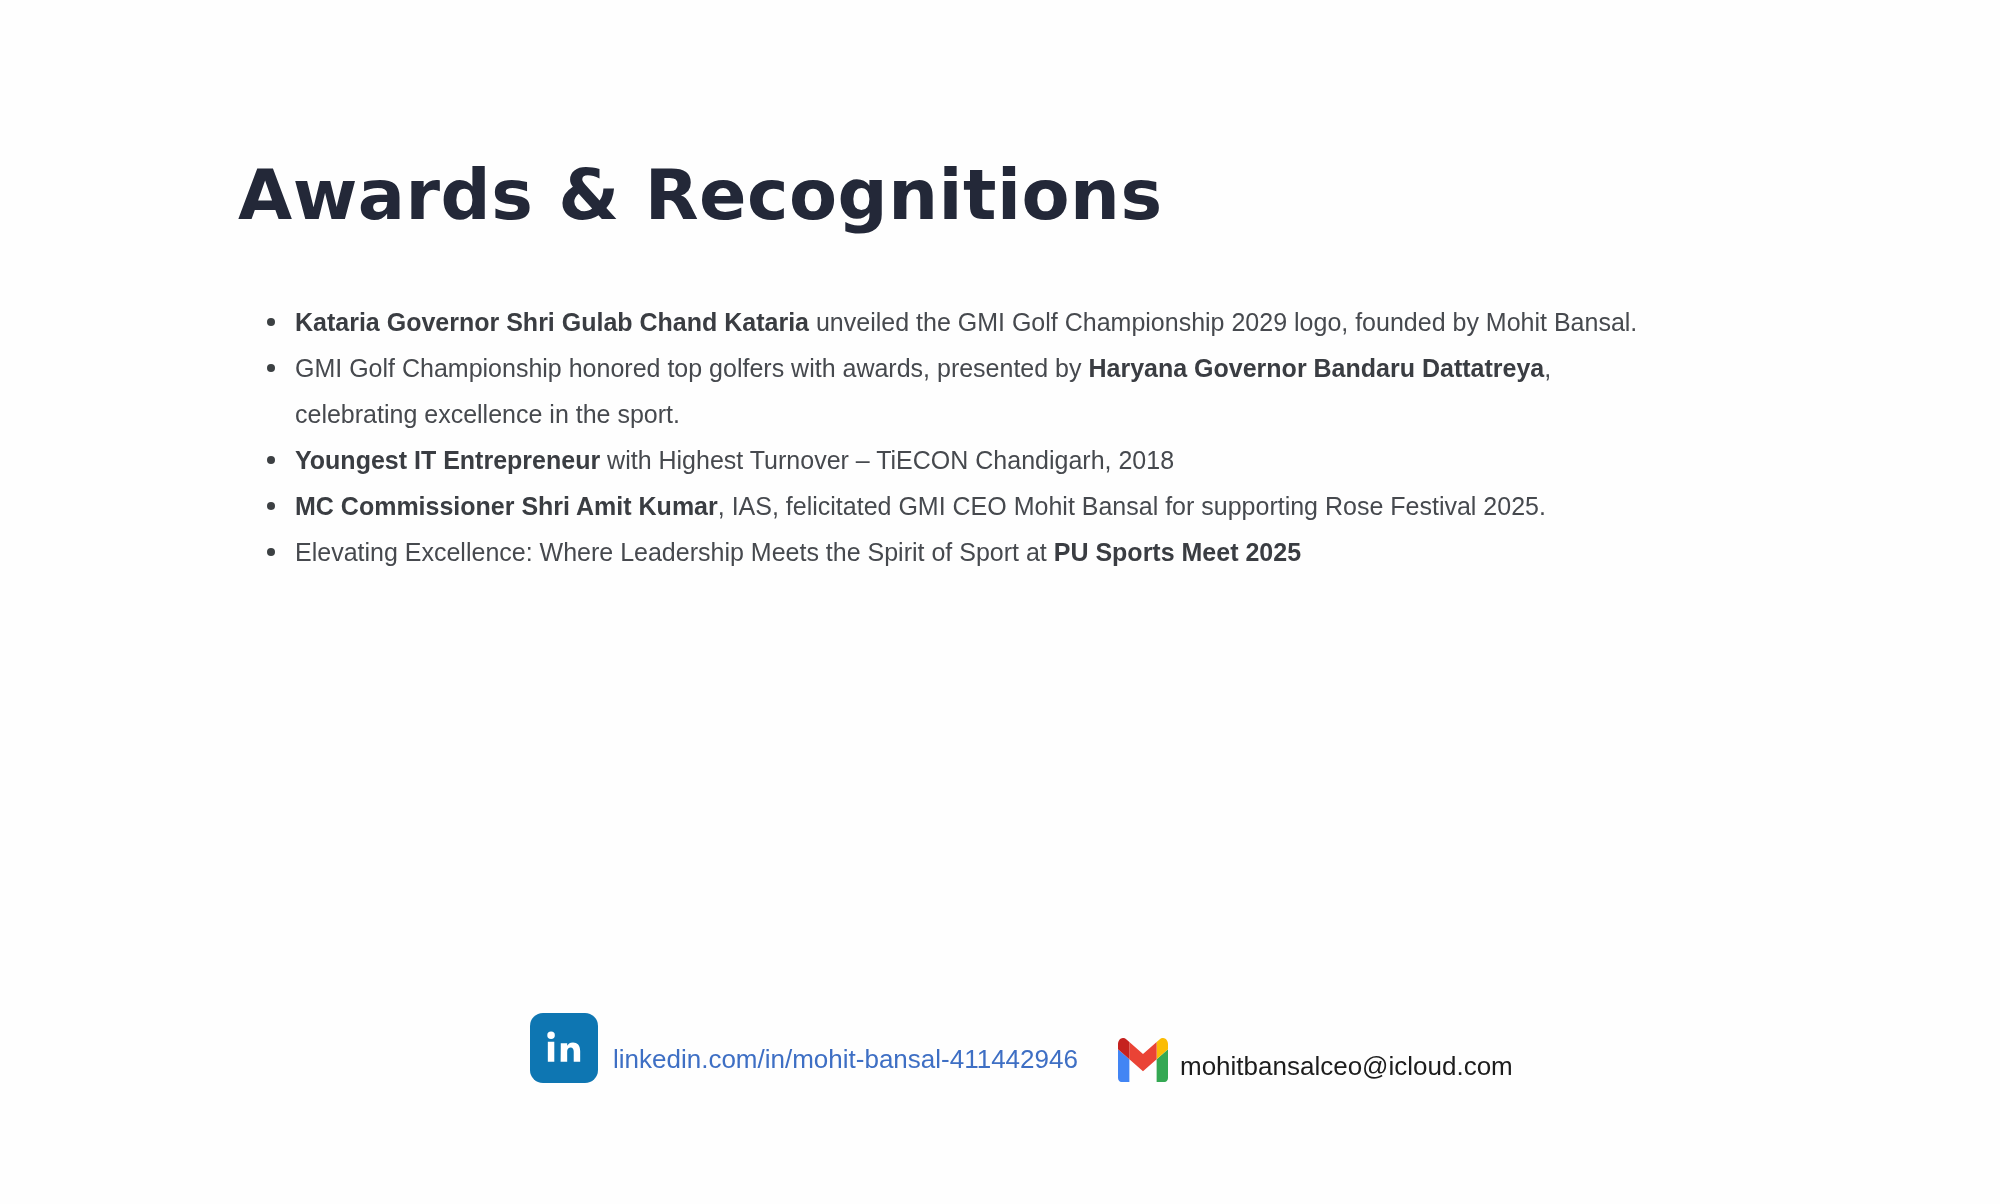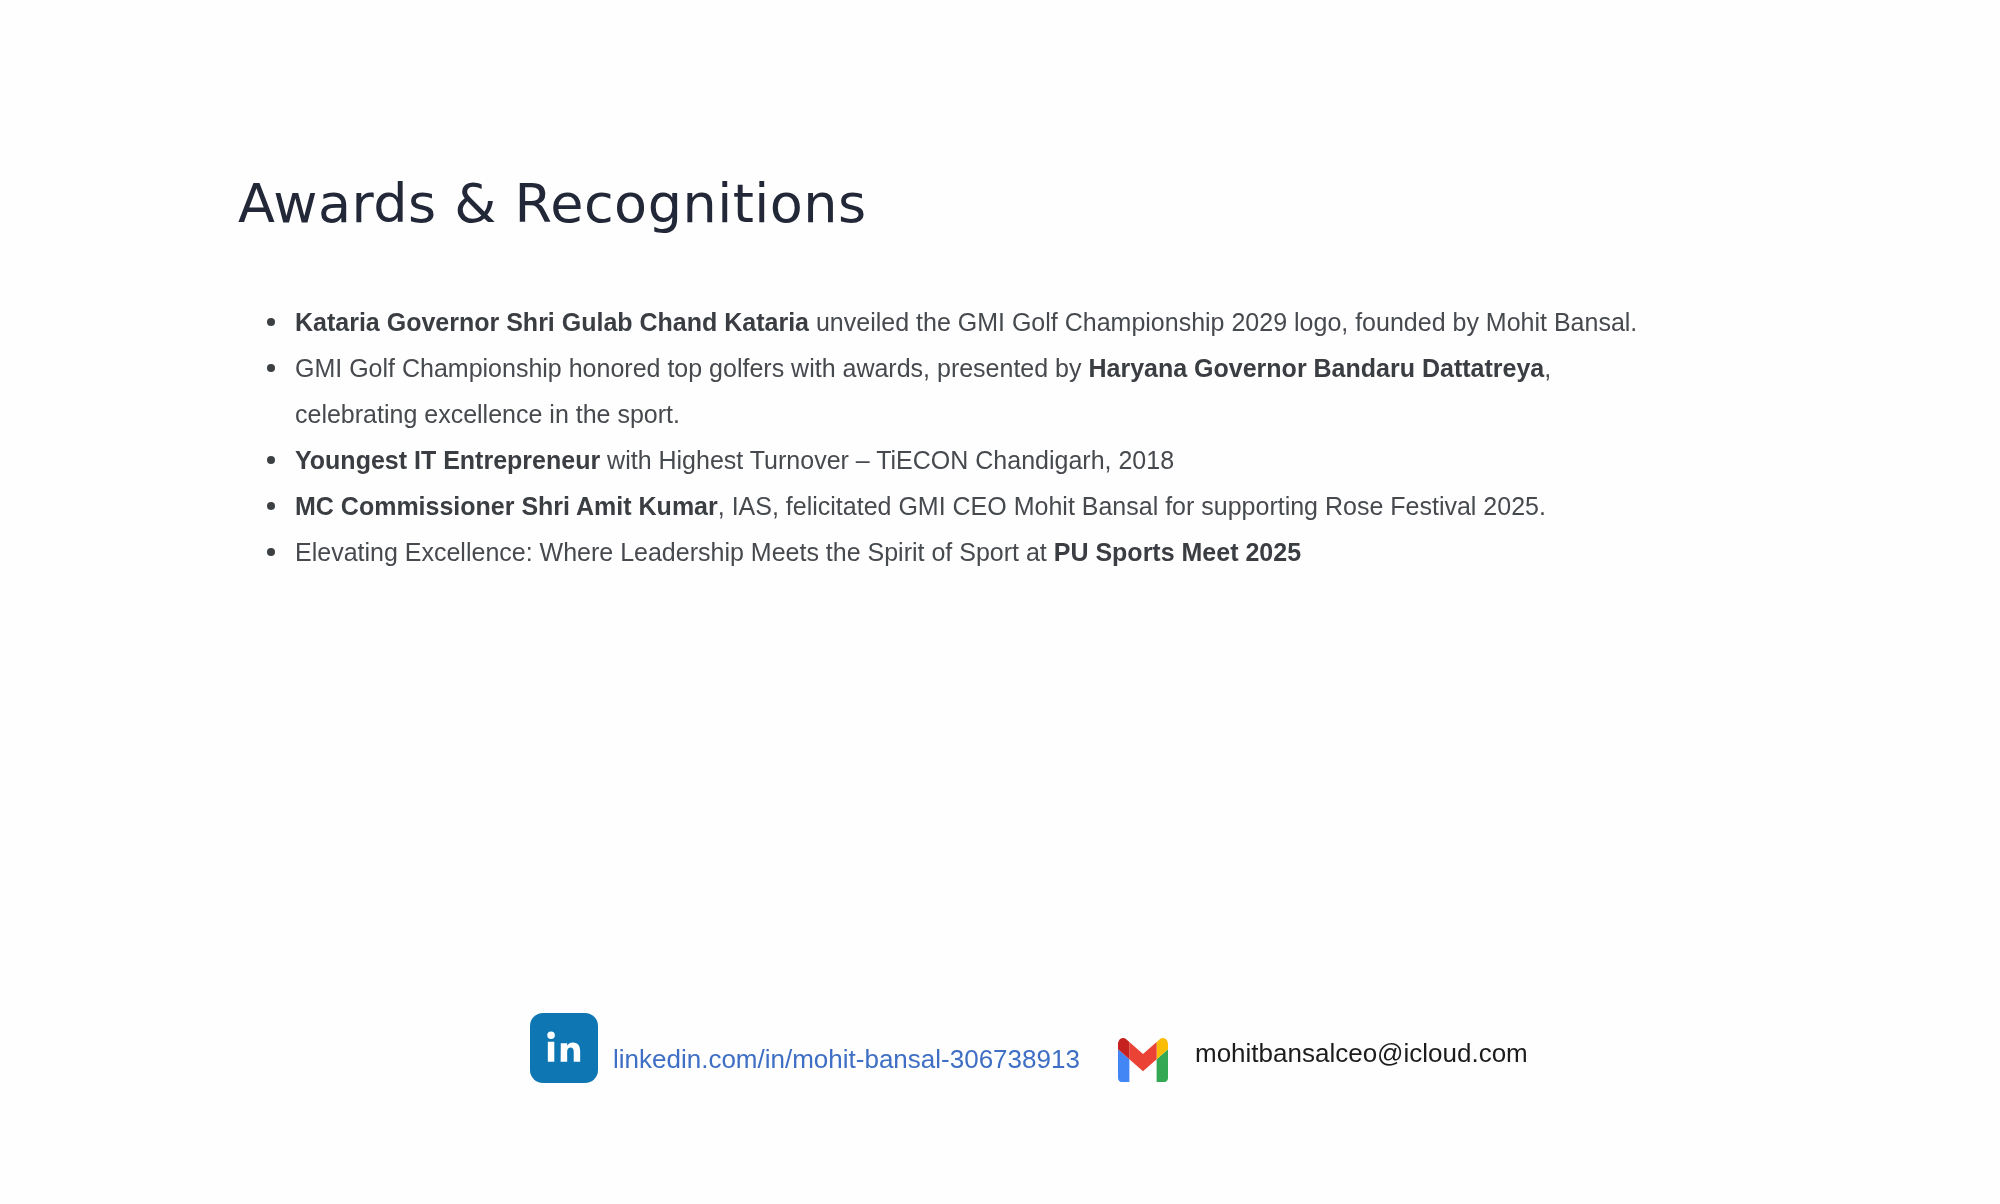--- a/index.html
+++ b/index.html
@@ -11,25 +11,25 @@
     position: relative;
     width: 2000px;
     height: 1204px;
     background: #fefefe;
     overflow: hidden;
     font-family: "Liberation Sans", "DejaVu Sans", sans-serif;
   }
   .page-title {
     position: absolute;
     left: 238px;
-    top: 159px;
+    top: 150px;
     margin: 0;
     font-family: "DejaVu Sans", "Liberation Sans", sans-serif;
-    font-weight: 400;
-    font-size: 54px;
+    font-weight: 700;
+    font-size: 70px;
     line-height: 90px;
     letter-spacing: 0.5px;
     color: #232838;
     white-space: nowrap;
   }
   .awards-list {
     position: absolute;
     left: 295px;
     top: 299px;
     width: 1378px;
@@ -89,22 +89,22 @@
     color: #3e6fc4;
     text-decoration: none;
     cursor: pointer;
     white-space: nowrap;
   }
   .footer-email {
     position: absolute;
     left: 1118px;
     top: 1038px;
     display: flex;
-    align-items: flex-start;
-    gap: 27px;
+    align-items: flex-end;
+    gap: 12px;
   }
   .gmail-icon svg {
     display: block;
   }
   .email-text {
     font-size: 26px;
     color: #1c1c1c;
     white-space: nowrap;
   }
 </style>
@@ -122,21 +122,21 @@
       <li><strong>MC Commissioner Shri Amit Kumar</strong><span>, IAS, felicitated GMI CEO Mohit Bansal for supporting Rose Festival 2025.</span></li>
       <li><span>Elevating Excellence: Where Leadership Meets the Spirit of Sport at </span><strong>PU Sports Meet 2025</strong></li>
     </ul>
 
   <div class="footer-linkedin">
     <span class="linkedin-badge">
       <svg viewBox="0 0 24 24" aria-hidden="true">
         <path fill="#ffffff" d="M6.94 8.8v10.4H3.56V8.8h3.38zM5.25 3.4a1.97 1.97 0 1 1 0 3.94 1.97 1.97 0 0 1 0-3.94zM20.44 13.6v5.6h-3.37v-5.2c0-1.3-.47-2.2-1.64-2.2-.9 0-1.43.6-1.66 1.18-.09.21-.11.5-.11.79v5.43H10.3s.05-8.8 0-9.72h3.36v1.38c.45-.69 1.25-1.67 3.04-1.67 2.22 0 3.74 1.45 3.74 4.41z"></path>
       </svg>
     </span>
-    <a class="linkedin-link">linkedin.com/in/mohit-bansal-306738913</a>
+    <a class="linkedin-link">linkedin.com/in/mohit-bansal-411442946</a>
   </div>
 
   <div class="footer-email">
     <span class="gmail-icon">
       <svg width="50" height="44" viewBox="52 42 88 66" preserveAspectRatio="none" aria-hidden="true">
         <path fill="#4285F4" d="M58 108h14V74L52 59v43c0 3.32 2.69 6 6 6"></path>
         <path fill="#34A853" d="M120 108h14c3.32 0 6-2.69 6-6V59l-20 15"></path>
         <path fill="#FBBC04" d="M120 48v26l20-15v-8c0-7.42-8.47-11.65-14.4-7.2"></path>
         <path fill="#EA4335" d="M72 74V48l24 18 24-18v26L96 92"></path>
         <path fill="#C5221F" d="M52 51v8l20 15V48l-5.6-4.2c-5.94-4.45-14.4-.22-14.4 7.2"></path>

